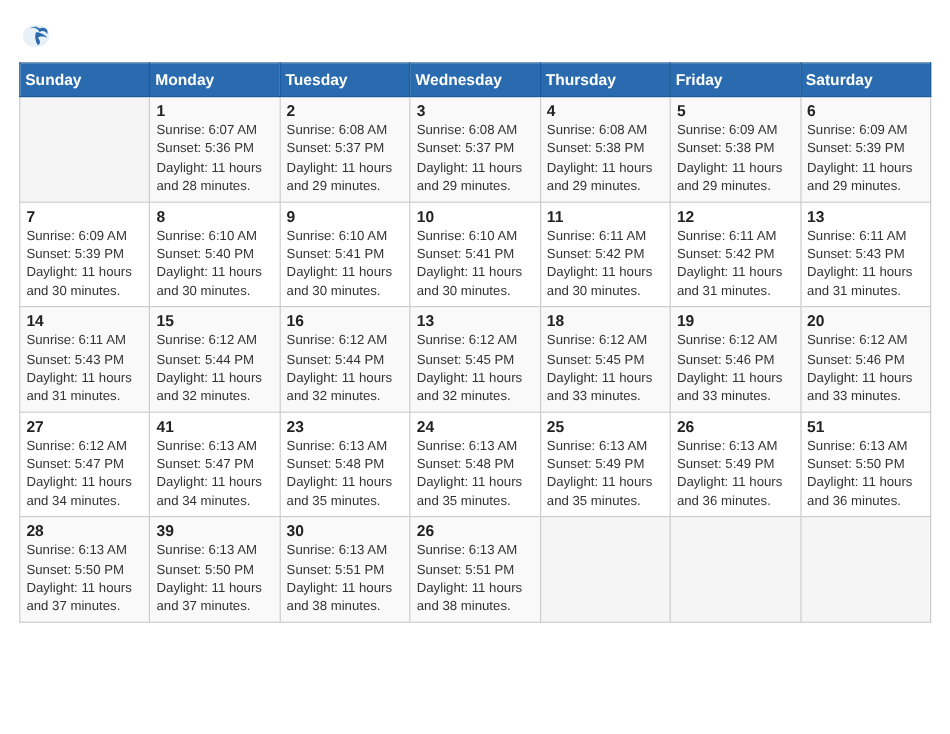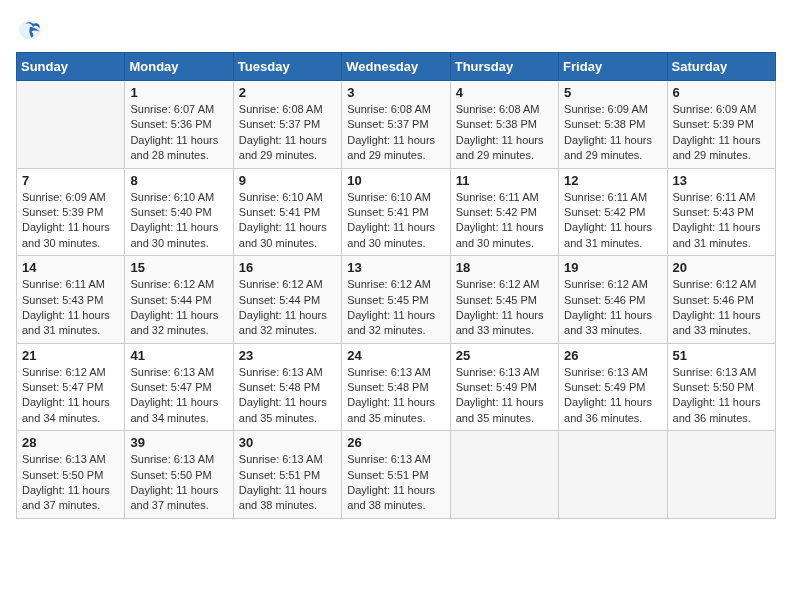--- a/index.html
+++ b/index.html
@@ -263,21 +263,21 @@
         <td>
           <span class="day-num">20</span>
           <div class="day-info" style="white-space: pre-line;">Sunrise: 6:12 AM
 Sunset: 5:46 PM
 Daylight: 11 hours
 and 33 minutes.</div>
         </td>
       </tr>
       <tr>
         <td>
-          <span class="day-num">21</span>
+          <span class="day-num">27</span>
           <div class="day-info" style="white-space: pre-line;">Sunrise: 6:12 AM
 Sunset: 5:47 PM
 Daylight: 11 hours
 and 34 minutes.</div>
         </td>
         <td>
           <span class="day-num">41</span>
           <div class="day-info" style="white-space: pre-line;">Sunrise: 6:13 AM
 Sunset: 5:47 PM
 Daylight: 11 hours

